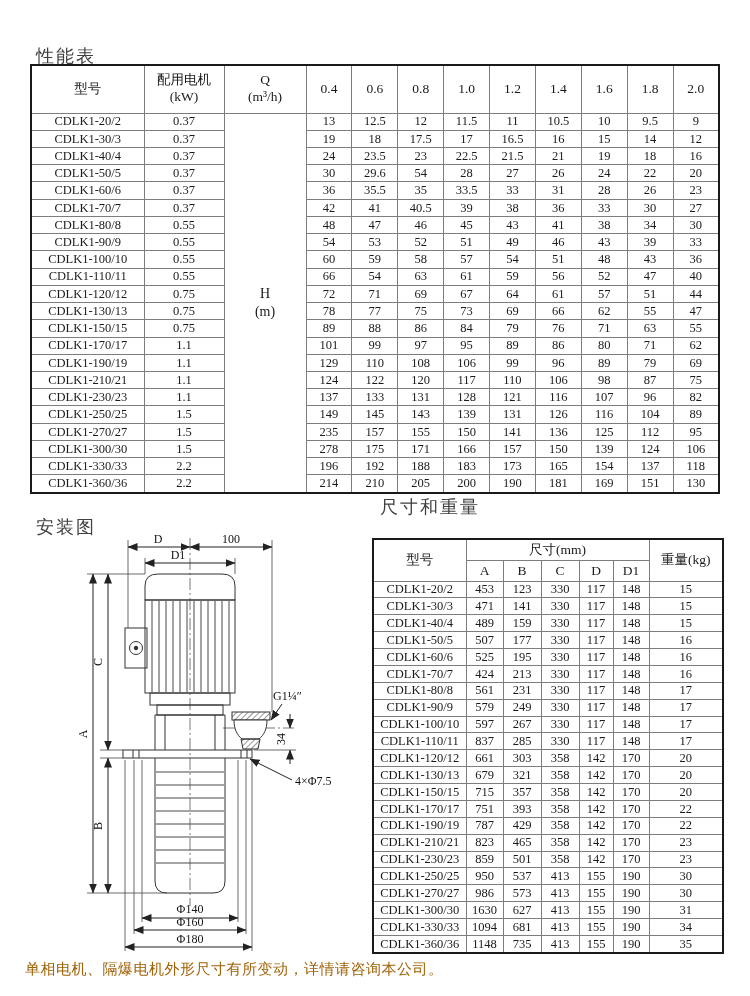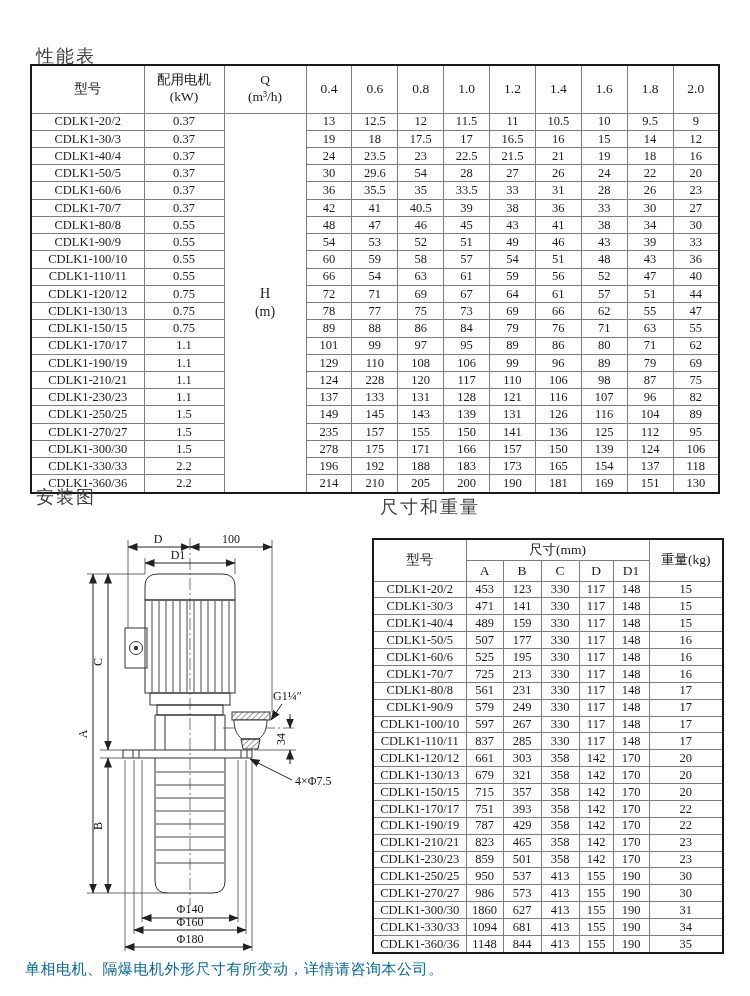--- a/index.html
+++ b/index.html
@@ -7,21 +7,21 @@
     width:750px;height:996px;background:#ffffff;position:relative;
     font-family:"Liberation Serif","DejaVu Serif",serif;color:#1a1a1a;
     overflow:hidden;
   }
   .title{
     position:absolute;margin:8px;
     font-family:"Liberation Sans","DejaVu Sans",sans-serif;
     font-weight:normal;font-size:18px;letter-spacing:2px;color:#404040;
   }
   .t-perf{left:28px;top:36px;}
-  .t-install{left:28px;top:477px;}
+  .t-install{left:28px;top:507px;}
   .t-dims{left:372px;top:487px;}
 
   table{border-collapse:collapse;table-layout:fixed;background:#fff;}
   td,th{border:1px solid #7d7d7d;text-align:center;vertical-align:middle;
         padding:0;font-weight:normal;overflow:hidden;white-space:nowrap;}
 
   .perf{position:absolute;left:30px;top:64px;width:690px;height:430px;
         border:2px solid #1a1a1a;}
   .perf thead tr{height:48px;}
   .perf thead th{font-size:13.5px;line-height:1.25;}
@@ -34,21 +34,21 @@
   .dims thead th{font-size:13.5px;}
   .dims tbody td{font-size:12.5px;line-height:1;}
 
   .diagram{position:absolute;left:30px;top:528px;width:330px;height:436px;}
   .diagram text{font-family:"Liberation Serif","DejaVu Serif",serif;
                 font-size:12px;fill:#111;}
 
   .footnote{
     position:absolute;left:25px;top:960px;width:700px;
     font-family:"Liberation Sans","DejaVu Sans",sans-serif;
-    font-size:15px;color:#0369a1;letter-spacing:0.5px;
+    font-size:15px;color:#a16207;letter-spacing:0.5px;
   }
 </style>
 </head>
 <body>
 
 <h2 class="title t-perf">性能表</h2>
 
 <table class="perf">
   <colgroup>
     <col style="width:113px">
@@ -283,21 +283,21 @@
         <td>99</td>
         <td>96</td>
         <td>89</td>
         <td>79</td>
         <td>69</td>
       </tr>
       <tr>
         <td>CDLK1-210/21</td>
         <td>1.1</td>
         <td>124</td>
-        <td>228</td>
+        <td>122</td>
         <td>120</td>
         <td>117</td>
         <td>110</td>
         <td>106</td>
         <td>98</td>
         <td>87</td>
         <td>75</td>
       </tr>
       <tr>
         <td>CDLK1-230/23</td>
@@ -573,21 +573,21 @@
         <td>CDLK1-60/6</td>
         <td>525</td>
         <td>195</td>
         <td>330</td>
         <td>117</td>
         <td>148</td>
         <td>16</td>
       </tr>
       <tr>
         <td>CDLK1-70/7</td>
-        <td>725</td>
+        <td>424</td>
         <td>213</td>
         <td>330</td>
         <td>117</td>
         <td>148</td>
         <td>16</td>
       </tr>
       <tr>
         <td>CDLK1-80/8</td>
         <td>561</td>
         <td>231</td>
@@ -699,40 +699,40 @@
         <td>CDLK1-270/27</td>
         <td>986</td>
         <td>573</td>
         <td>413</td>
         <td>155</td>
         <td>190</td>
         <td>30</td>
       </tr>
       <tr>
         <td>CDLK1-300/30</td>
-        <td>1860</td>
+        <td>1630</td>
         <td>627</td>
         <td>413</td>
         <td>155</td>
         <td>190</td>
         <td>31</td>
       </tr>
       <tr>
         <td>CDLK1-330/33</td>
         <td>1094</td>
         <td>681</td>
         <td>413</td>
         <td>155</td>
         <td>190</td>
         <td>34</td>
       </tr>
       <tr>
         <td>CDLK1-360/36</td>
         <td>1148</td>
-        <td>844</td>
+        <td>735</td>
         <td>413</td>
         <td>155</td>
         <td>190</td>
         <td>35</td>
       </tr>
     </tbody>
 </table>
 
 <div class="footnote">单相电机、隔爆电机外形尺寸有所变动，详情请咨询本公司。</div>
 

